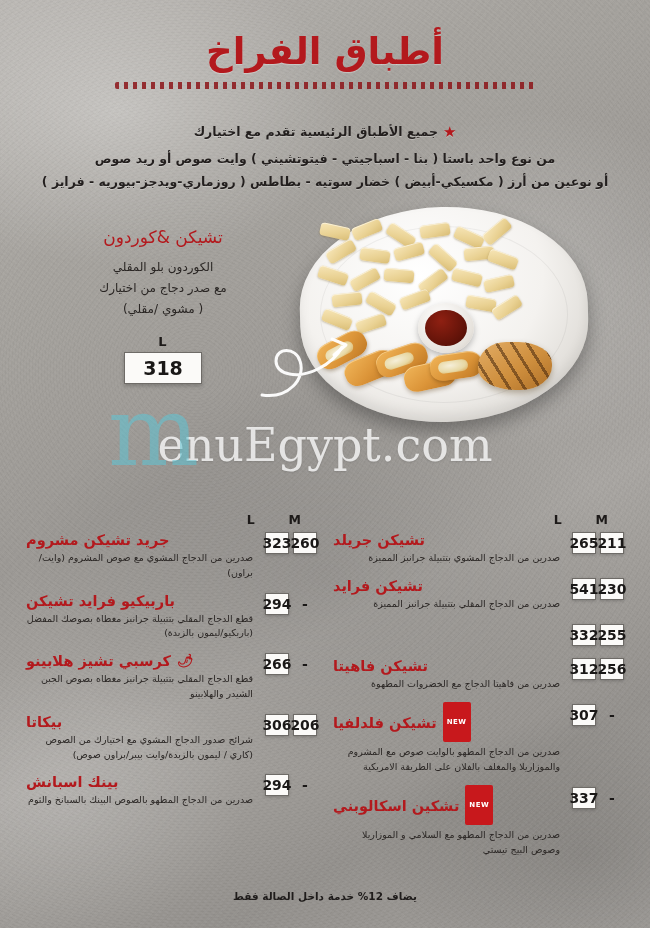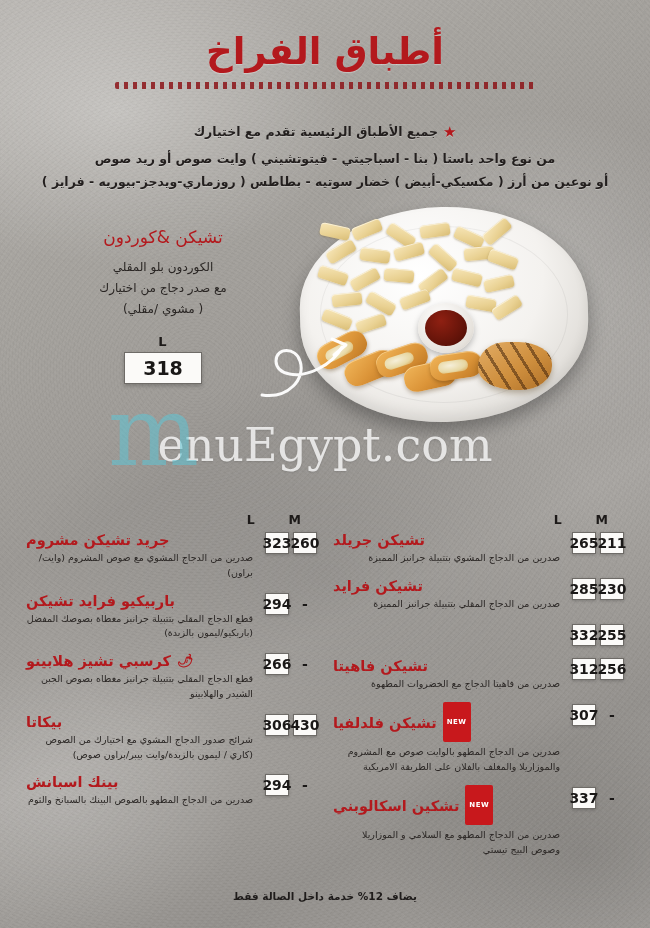--- a/index.html
+++ b/index.html
@@ -432,21 +432,21 @@
         <div class="item-text">
           <div class="item-name">تشيكن جريلد</div>
           <div class="item-desc">صدرين من الدجاج المشوي
 بتتبيلة جرانبز المميزة</div>
         </div>
       </div>
 
       <div class="item">
         <div class="prices">
           <div class="price-box">230</div>
-          <div class="price-box">285</div>
+          <div class="price-box">541</div>
         </div>
         <div class="item-text">
           <div class="item-name">تشيكن فرايد</div>
           <div class="item-desc">صدرين من الدجاج المقلي
 بتتبيلة جرانبز المميزة</div>
         </div>
       </div>
 
       <div class="item">
         <div class="prices">
@@ -539,21 +539,21 @@
             <span>كرسبي تشيز هلابينو</span>
             <span class="chili">🌶</span>
           </div>
           <div class="item-desc">قطع الدجاج المقلي بتتبيلة جرانبز
 مغطاه بصوص الجبن الشيدر والهلابينو</div>
         </div>
       </div>
 
       <div class="item">
         <div class="prices">
-          <div class="price-box">430</div>
+          <div class="price-box">206</div>
           <div class="price-box">306</div>
         </div>
         <div class="item-text">
           <div class="item-name">بيكاتا</div>
           <div class="item-desc">شرائح صدور الدجاج المشوي مع اختيارك
 من الصوص (كاري / ليمون بالزبدة/وايت بيبر/براون صوص)</div>
         </div>
       </div>
 
       <div class="item">

